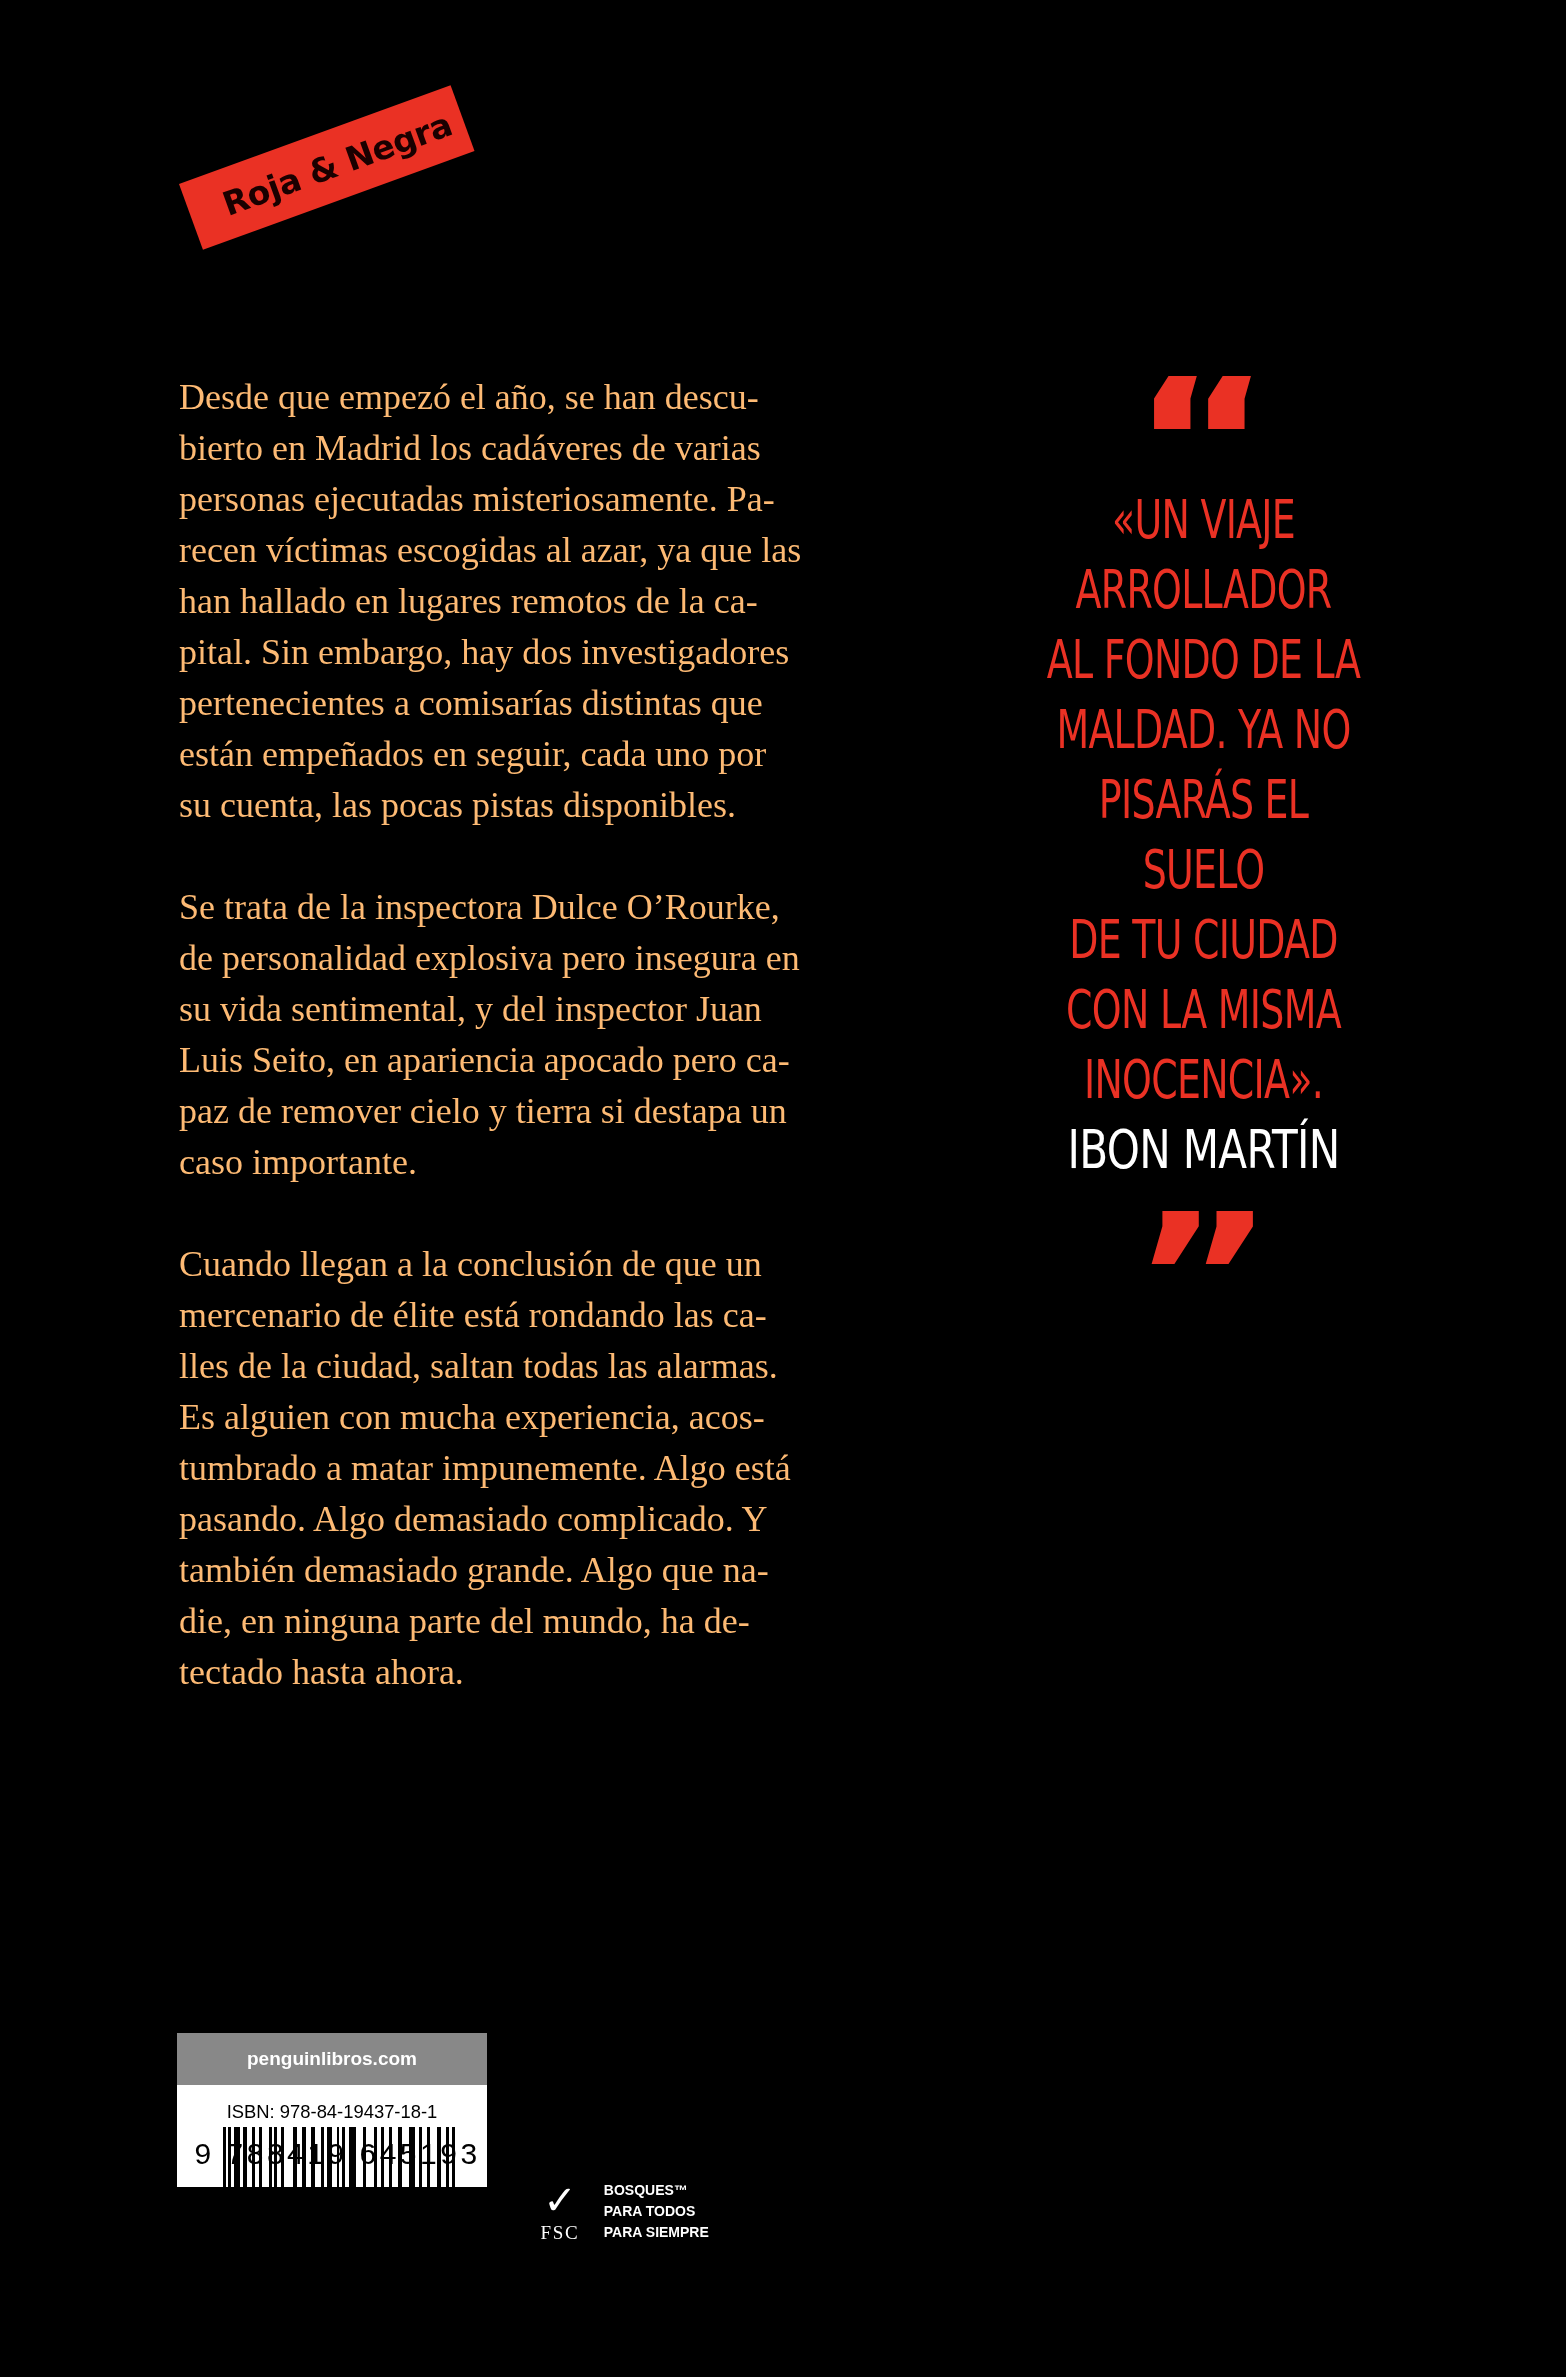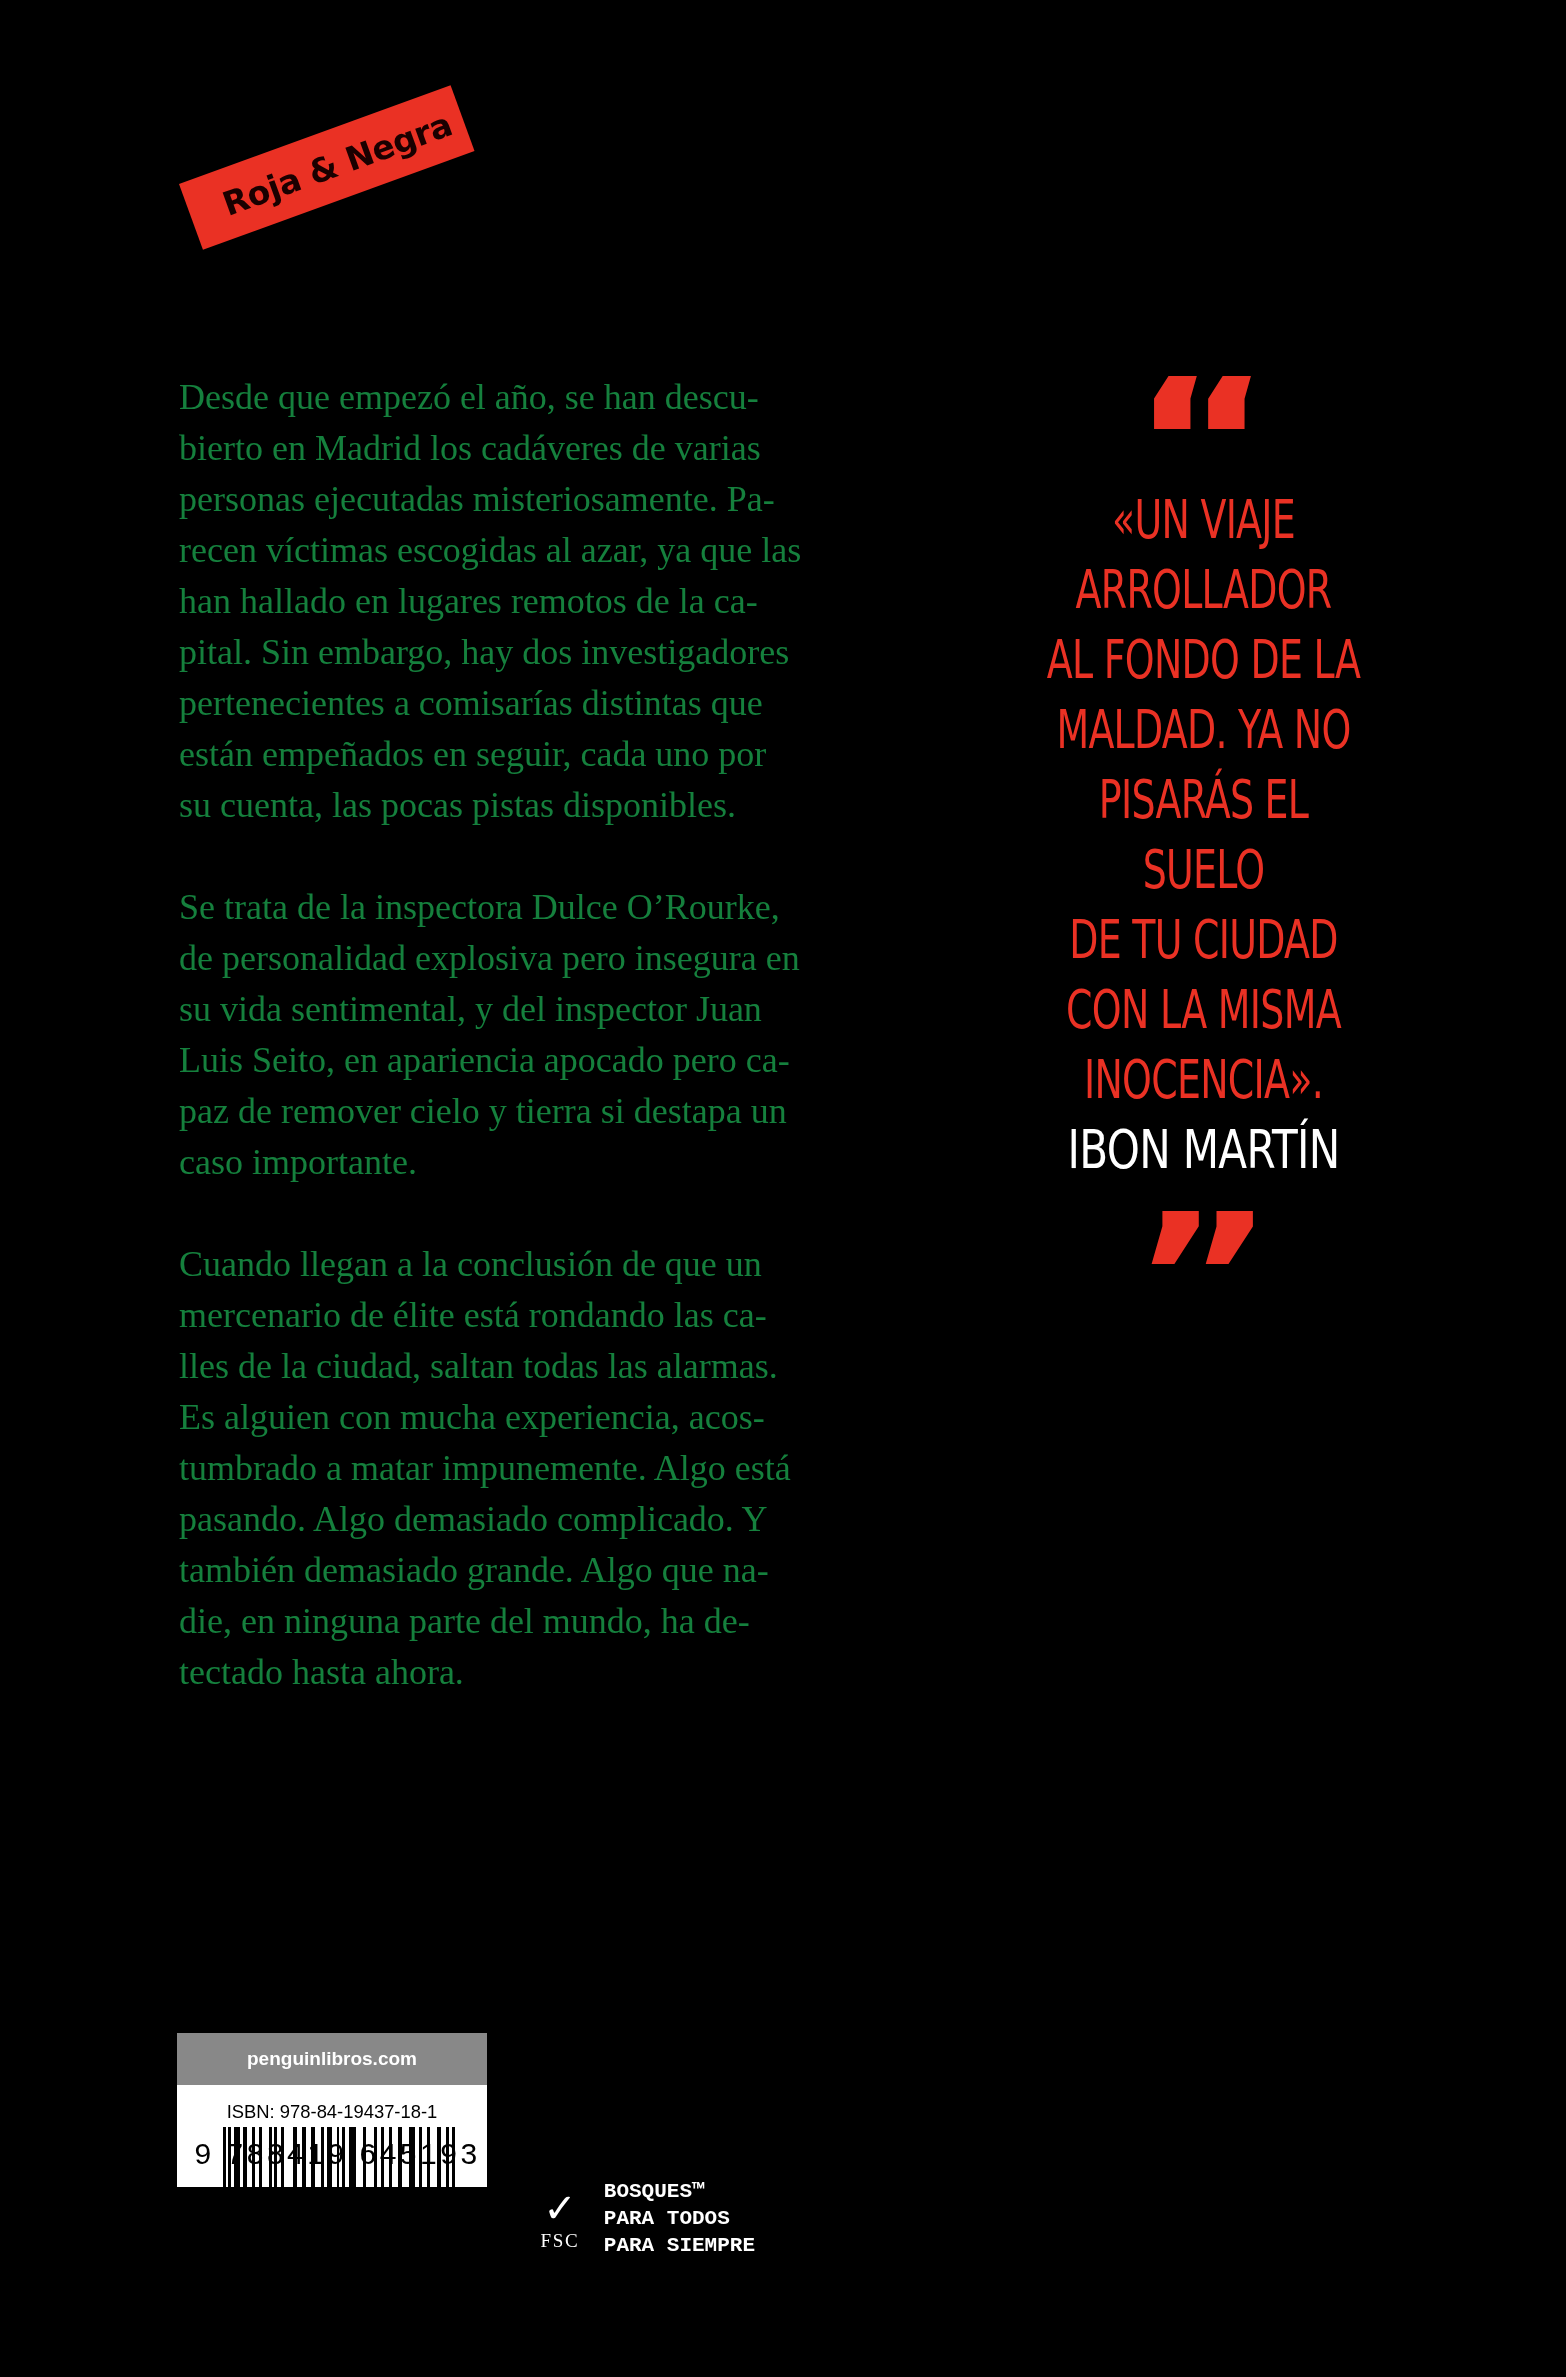--- a/index.html
+++ b/index.html
@@ -2,41 +2,41 @@
 <html style="font-size:14px"><head>
 <meta charset="utf-8">
 <style>
   html, body { margin:0; padding:0; }
   body { width:1567px; height:2377px; background:#000; position:relative; overflow:hidden; font-family:"DejaVu Serif", serif; }
 
   .label-band { position:absolute; left:179px; top:184px; width:289px; height:70px; background:#ea3124;
     transform: rotate(-20deg); transform-origin: left top; display:flex; align-items:center; padding-left:35px; box-sizing:border-box; }
   .label-band span { color:#1a0000; font-family:"DejaVu Sans", sans-serif; font-weight:bold; font-size:33px; letter-spacing:-0.4px; }
 
-  .blurb { position:absolute; left:179px; top:372px; width:727px; color:#15803d; font-family:"Liberation Serif", serif; font-size:36px; line-height:51px; }
+  .blurb { position:absolute; left:179px; top:372px; width:727px; color:#fdba74; font-family:"Liberation Serif", serif; font-size:36px; line-height:51px; }
   .blurb p { margin:0 0 51px 0; white-space:pre-line; }
 
   .quote-col { position:absolute; left:989px; top:376px; width:429px; text-align:center; }
   .qmark { color:#ea3124; font-family:"DejaVu Sans", sans-serif; font-weight:bold; font-size:219px; line-height:140px; height:96px; overflow:hidden; display:block; }
   .qmark.close { margin-top:26px; }
   .quote-text { color:#ea3124; font-family:"DejaVu Sans Condensed","DejaVu Sans", sans-serif; font-size:54px; line-height:70px; letter-spacing:-0.9px; transform:scaleX(0.78); white-space:pre-line; margin-top:13px; }
   .quote-author { color:#fff; font-family:"DejaVu Sans", sans-serif; font-size:54px; line-height:70px; transform:scaleX(0.78); letter-spacing:-0.9px; }
 
   .barcode-box { position:absolute; left:177px; top:2033px; width:310px; height:154px; background:#fff; }
   .barcode-head { height:52px; background:#888; color:#fff; font-family:"Liberation Sans", sans-serif; font-weight:bold; font-size:19px; display:flex; align-items:center; justify-content:center; }
   .isbn { font-family:"Liberation Sans", sans-serif; font-size:18.4px; color:#000; text-align:center; margin-top:16px; }
   .bars { position:relative; height:92px; margin:3.5px 0 0 46px; width:232px; }
   .bars i { position:absolute; top:0; bottom:0; background:#000; }
   .digits { font-family:"Liberation Sans", sans-serif; font-size:30px; color:#000; position:absolute; left:17.5px; bottom:15.8px; letter-spacing:3.5px; }
 
   .fsc { position:absolute; left:525px; top:2178px; display:flex; align-items:center; gap:8.8px; color:#fff; }
   .fsc-logo { width:70px; text-align:center; }
   .fsc-logo .tree { font-size:40px; line-height:44px; }
   .fsc-logo .fsc-t { font-family:"Liberation Serif", serif; font-size:19px; letter-spacing:1.8px; }
-  .fsc-text { font-family:Liberation Mono, monospace; font-weight:bold; font-size:21px; line-height:27px; white-space:pre-line; }
+  .fsc-text { font-family:Liberation Sans, sans-serif; font-weight:bold; font-size:14px; line-height:21px; white-space:pre-line; }
 </style>
 </head>
 <body>
 
 <div class="label-band">
   <span>Roja &amp; Negra</span>
 </div>
 
 <div class="blurb">
   <p>Desde que empezó el año, se han descu-

